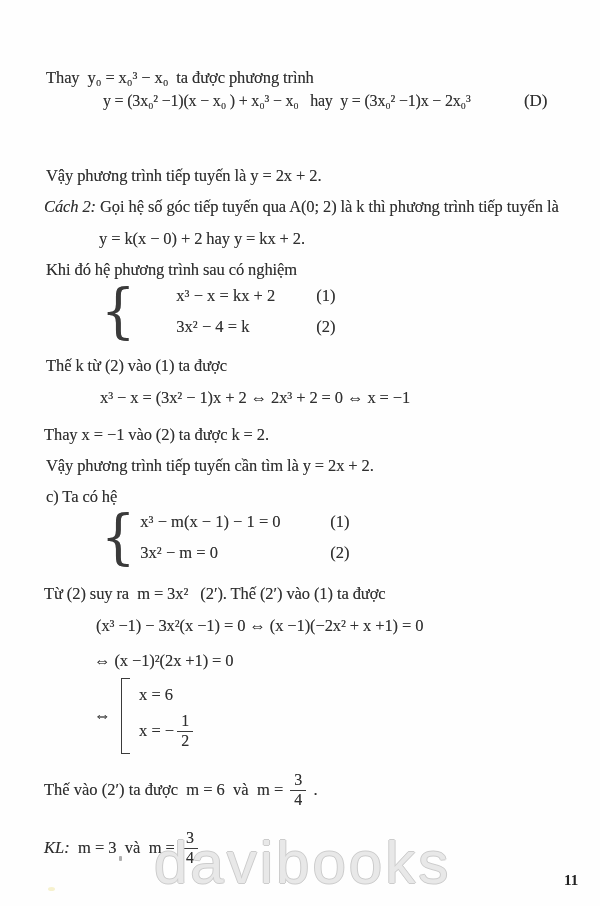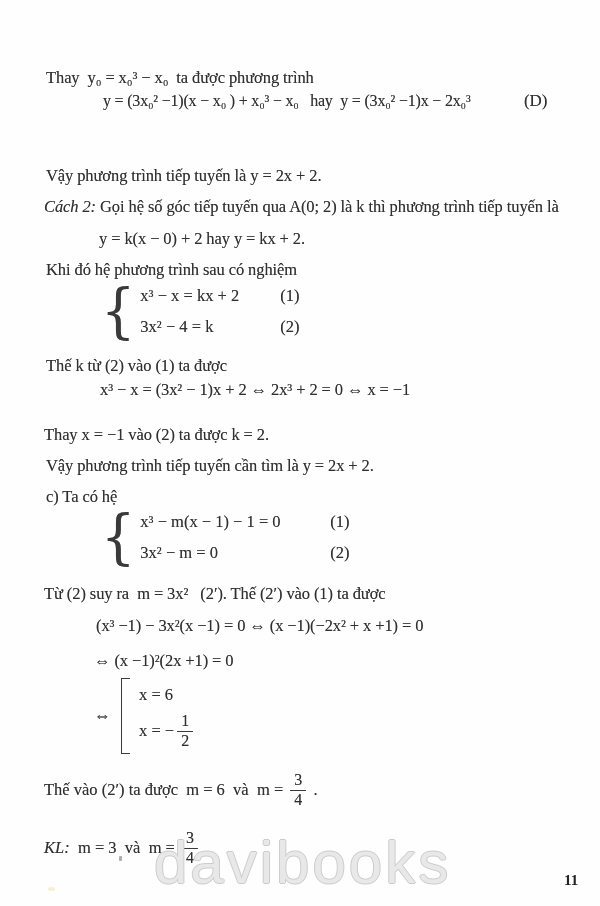--- a/index.html
+++ b/index.html
@@ -28,21 +28,21 @@
     position:absolute;display:flex;align-items:center;
     text-shadow:0 0 0.5px rgba(70,70,70,0.55);
   }
   .brace{
     font-size:54px;font-weight:400;line-height:1;
     transform:scaleY(1.12);margin-right:5px;color:#3a3a3a;
     font-family:"DejaVu Serif",serif;
   }
   .sys-rows{display:flex;flex-direction:column;gap:4px;font-size:16.5px;white-space:pre;}
   .sys-row{display:flex;line-height:27px;}
-  .sys1-eq{width:140px;}
+  .sys1-eq{width:140px;margin-left:36px;}
   .sys2-eq{width:190px;}
   
   .cases{
     position:absolute;display:flex;align-items:center;
     text-shadow:0 0 0.5px rgba(70,70,70,0.55);font-size:16.5px;
   }
   .cases-arrow{margin-right:10px;font-size:17px;}
   .sq-bracket{
     width:8px;align-self:stretch;
     border-left:1.6px solid #3a3a3a;
@@ -121,21 +121,21 @@
       </div>
       <div class="sys-row">
         <span class="sys1-eq">3x² − 4 = k</span>
         <span>(2)</span>
       </div>
     </div>
   </div>
 
   <span class="line" style="top:356px;left:46px;">Thế k từ (2) vào (1) ta được</span>
 
-  <span class="line" style="top:380px;left:100px;">x³ − x = (3x² − 1)x + 2 ⇔ 2x³ + 2 = 0 ⇔ x = −1</span>
+  <span class="line" style="top:388px;left:100px;">x³ − x = (3x² − 1)x + 2 ⇔ 2x³ + 2 = 0 ⇔ x = −1</span>
 
   <span class="line" style="top:425px;left:44px;">Thay x = −1 vào (2) ta được k = 2.</span>
 
   <span class="line" style="top:456px;left:46px;">Vậy phương trình tiếp tuyến cần tìm là y = 2x + 2.</span>
 
   <span class="line" style="top:487px;left:46px;">c) Ta có hệ</span>
 
   <div class="system" style="top:508px;left:101px;">
     <span class="brace">{</span>
     <div class="sys-rows">

